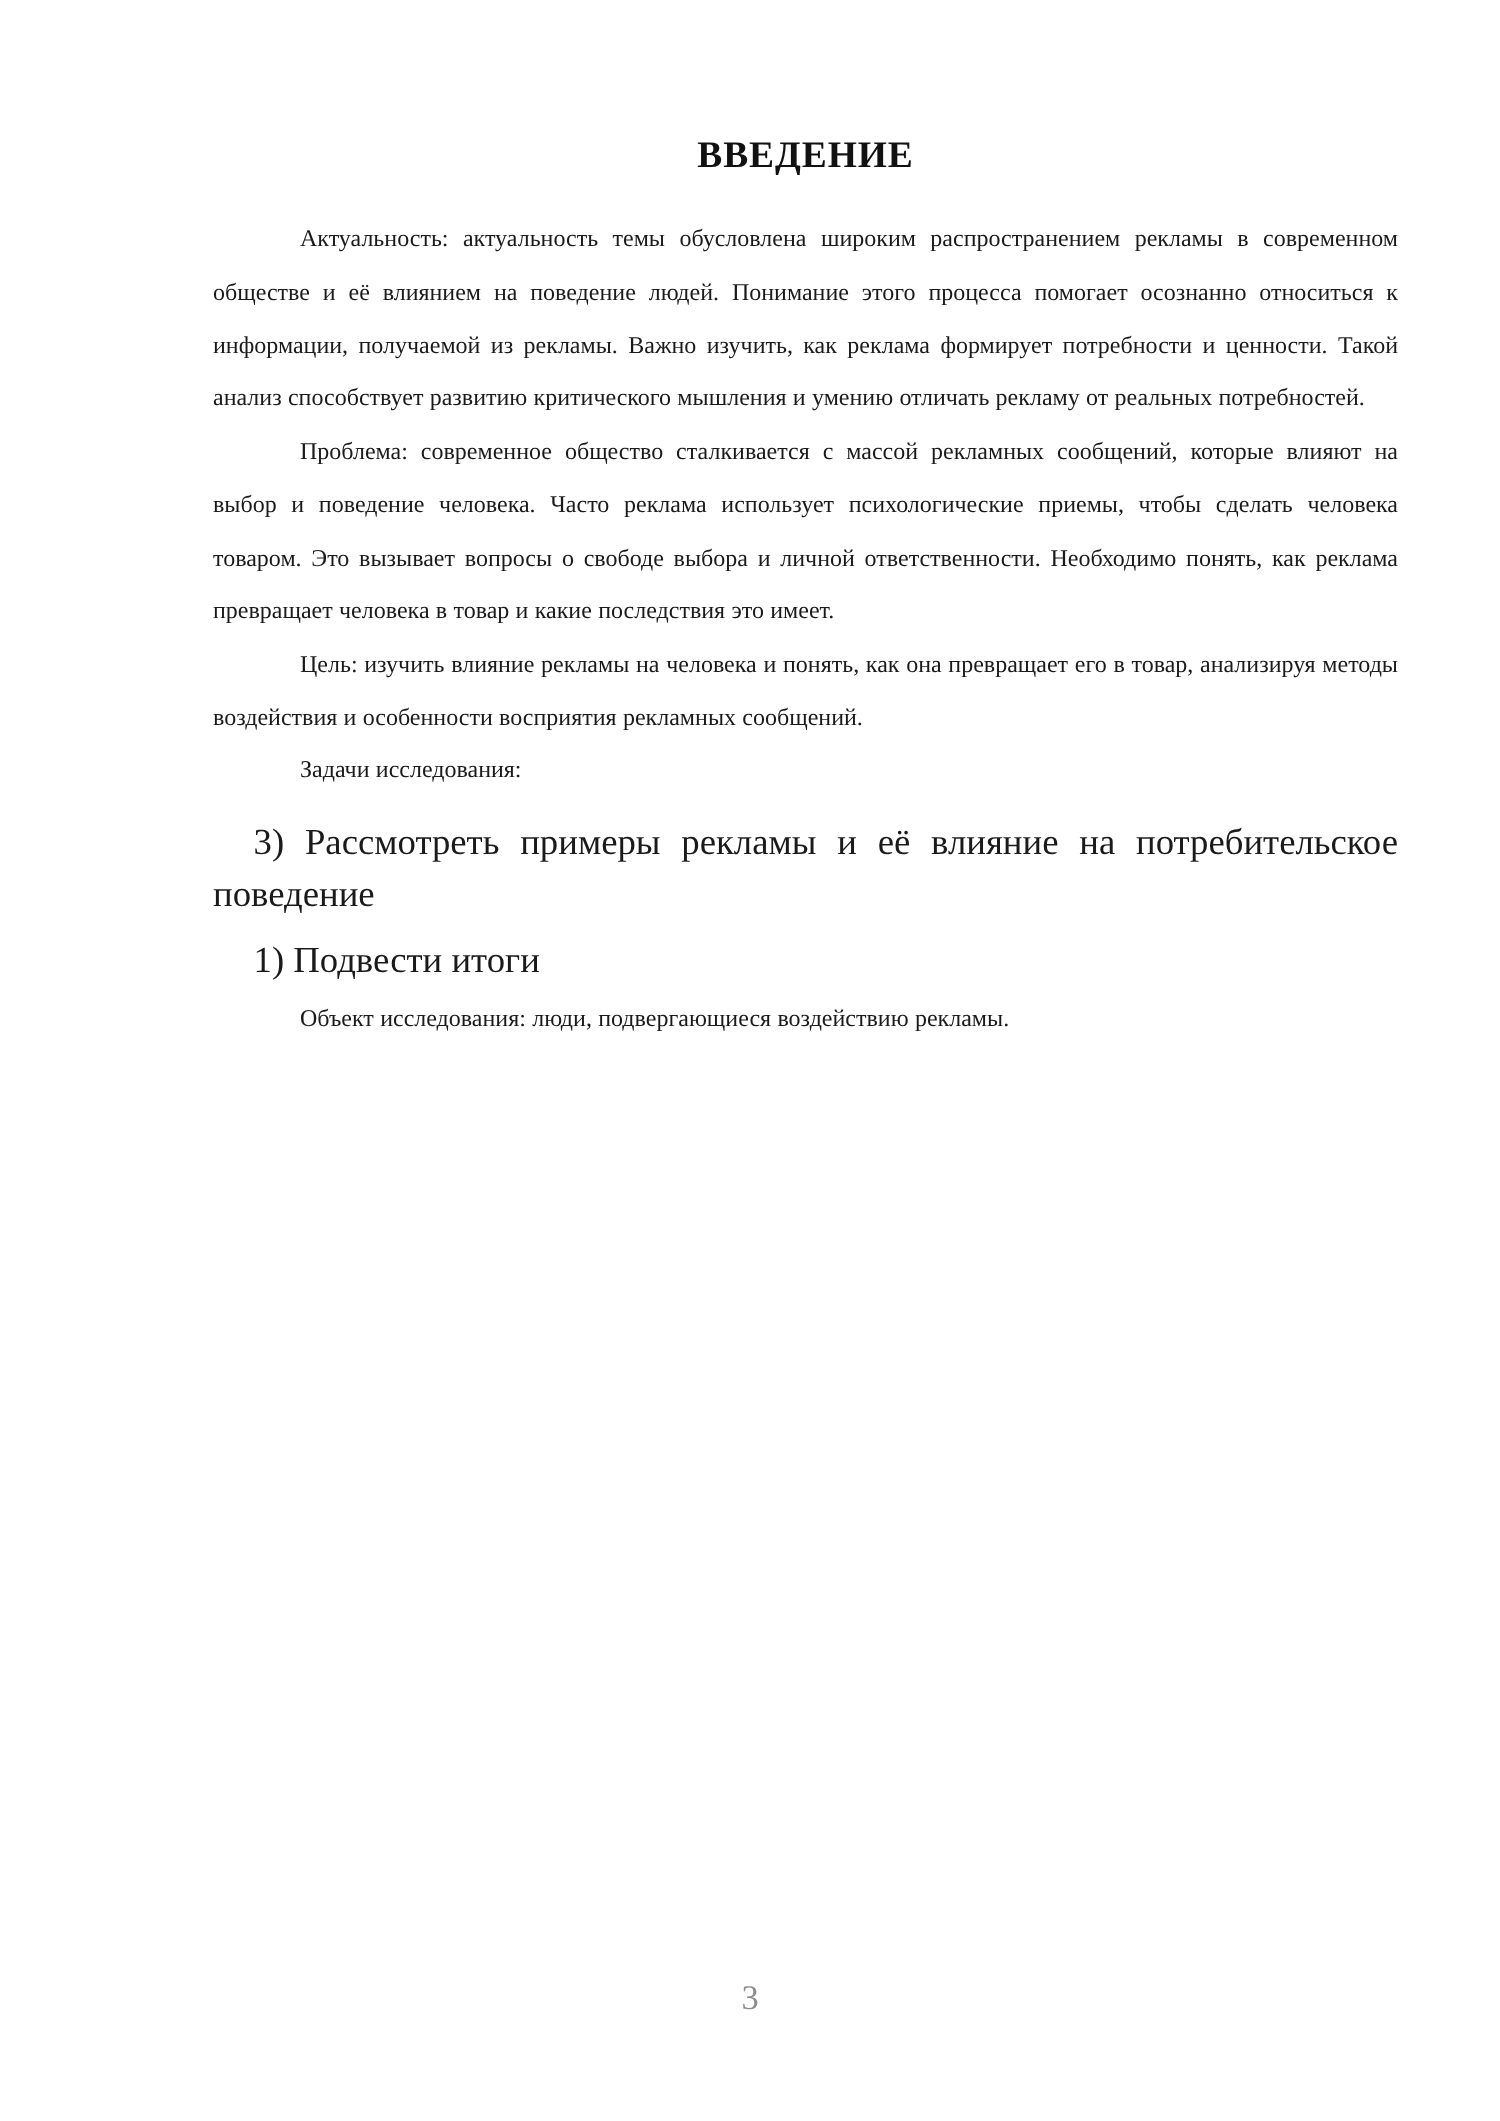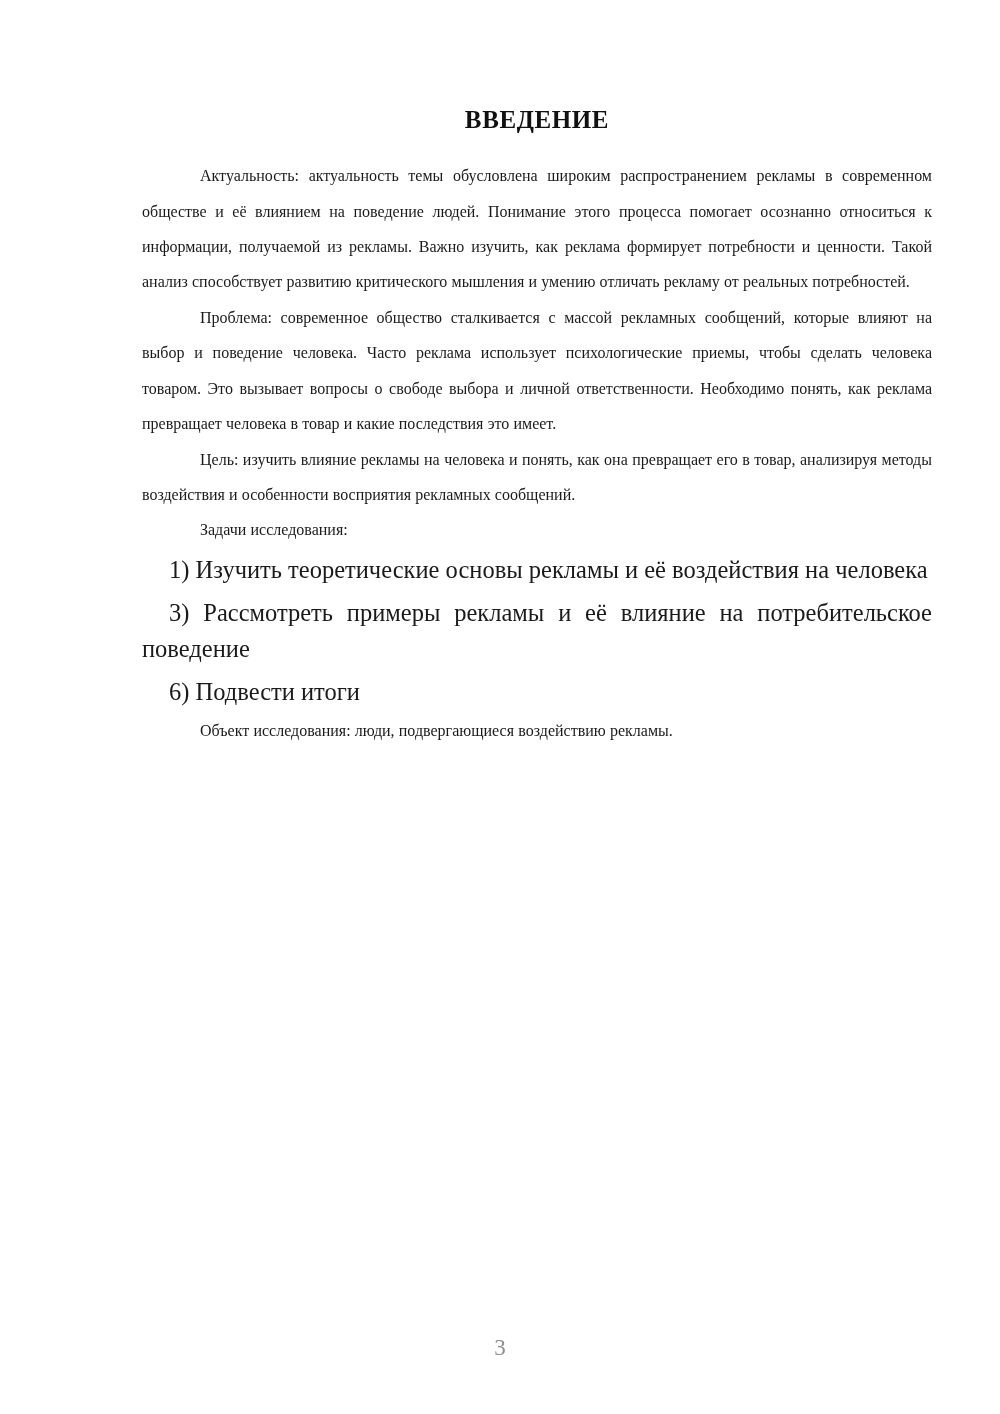--- a/index.html
+++ b/index.html
@@ -12,21 +12,21 @@
     width: 1000px;
     height: 1414px;
     position: relative;
     font-family: "Liberation Serif", "DejaVu Serif", serif;
     color: #1a1a1a;
     overflow: hidden;
   }
 
   .page {
     position: absolute;
-    top: 16px;
+    top: 0;
     left: 0;
     width: 1000px;
     height: 1152px;
     background: #ffffff;
   }
 
   .content {
     position: absolute;
     left: 142px;
     top: 88px;
@@ -96,35 +96,34 @@
     <p class="para">Актуальность: актуальность темы обусловлена широким распространением рекламы в современном обществе и её влиянием на поведение людей. Понимание этого процесса помогает осознанно относиться к информации, получаемой из рекламы. Важно изучить, как реклама формирует потребности и ценности. Такой анализ способствует развитию критического мышления и умению отличать рекламу от реальных потребностей.</p>
 
     <p class="para">Проблема: современное общество сталкивается с массой рекламных сообщений, которые влияют на выбор и поведение человека. Часто реклама использует психологические приемы, чтобы сделать человека товаром. Это вызывает вопросы о свободе выбора и личной ответственности. Необходимо понять, как реклама превращает человека в товар и какие последствия это имеет.</p>
 
     <p class="para">Цель: изучить влияние рекламы на человека и понять, как она превращает его в товар, анализируя методы воздействия и особенности восприятия рекламных сообщений.</p>
 
     <p class="para">Задачи исследования:</p>
 
     <div class="gap-sm"></div>
 
-    <p class="list-item">1)&nbsp;Изучить теоретические основы рекламы и её воздействия на человека</p>
 
     <div class="gap-sm"></div>
 
 
     <div class="gap-sm"></div>
 
     <p class="list-item">3)&nbsp;Рассмотреть примеры рекламы и её влияние на потребительское поведение</p>
 
     <div class="gap-sm"></div>
 
 
     <div class="gap-sm"></div>
 
-    <p class="list-item short">6) Подвести итоги</p>
+    <p class="list-item short">1) Подвести итоги</p>
 
     <div class="gap-sm"></div>
 
     <p class="para">Объект исследования: люди, подвергающиеся воздействию рекламы.</p>
 
     <div class="gap-sm"></div>
 
 
   </div>
 

